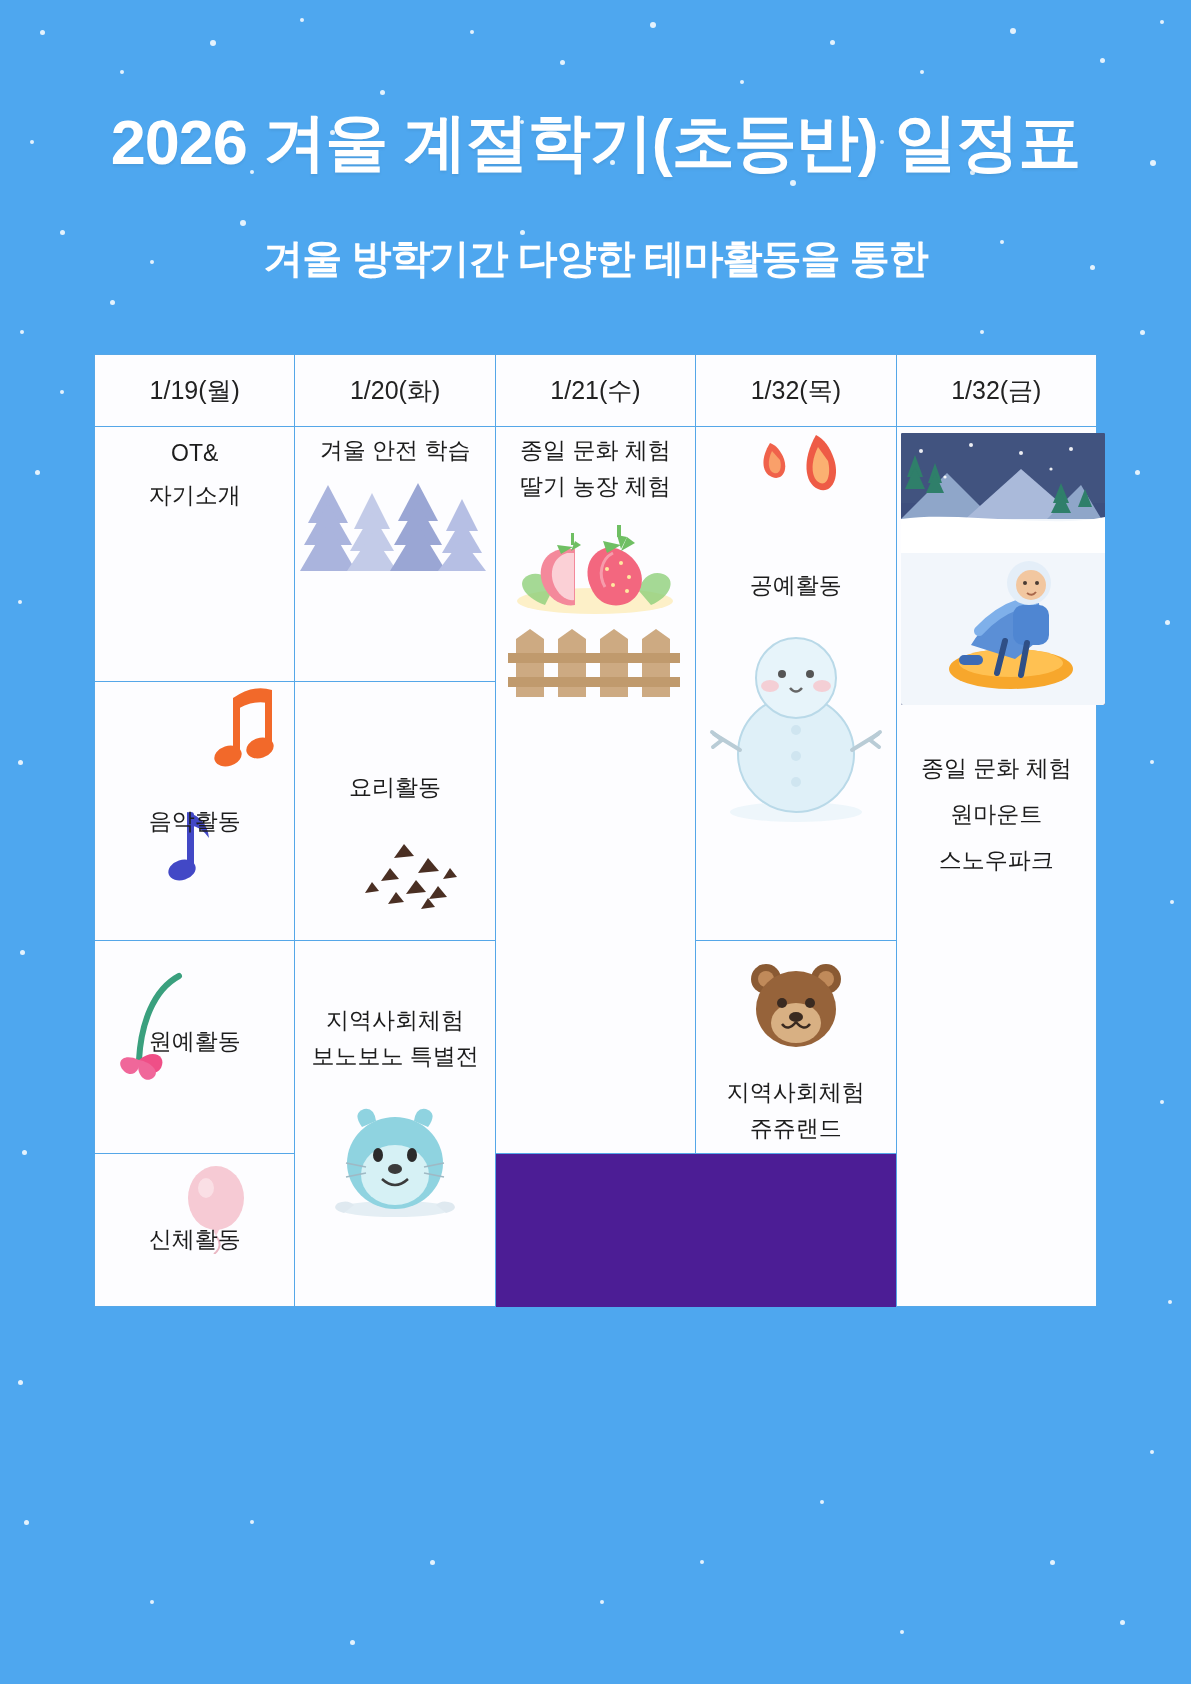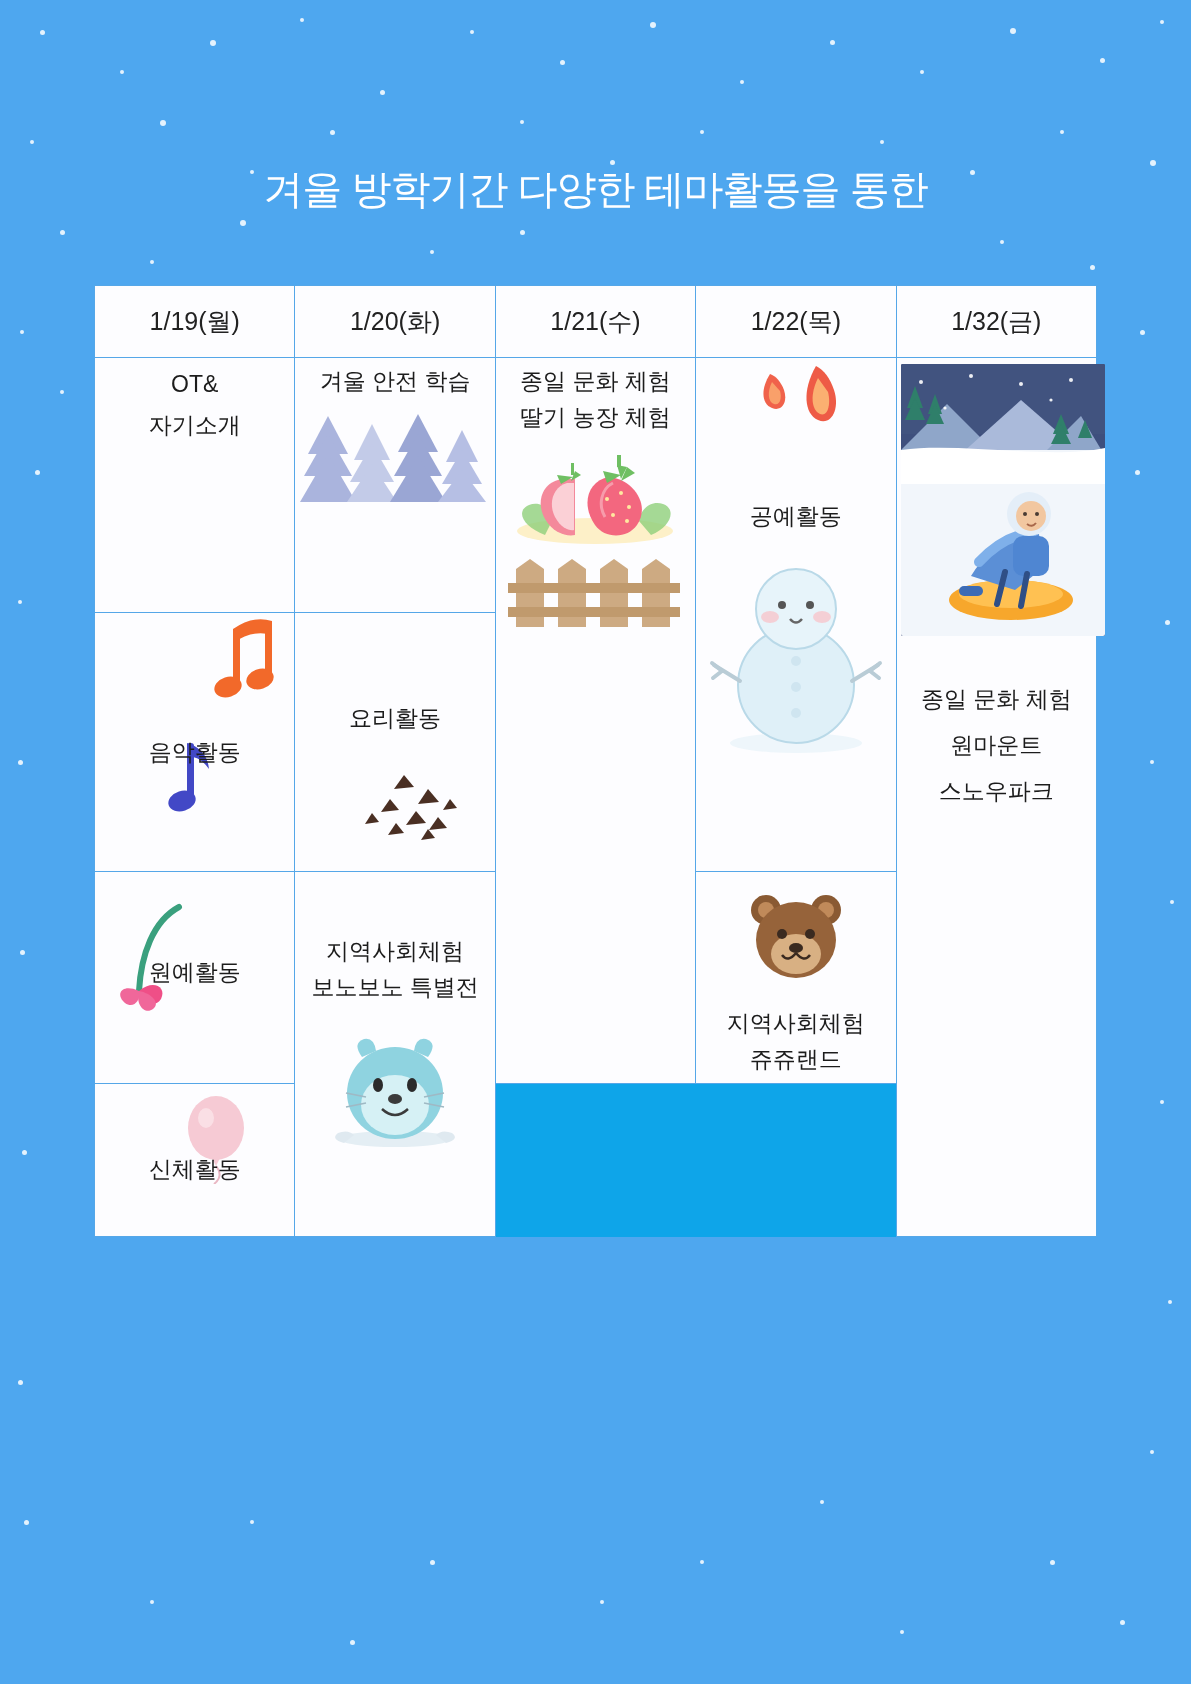--- a/index.html
+++ b/index.html
@@ -41,37 +41,37 @@
     font-size: 63px;
     font-weight: bold;
     letter-spacing: -1px;
     line-height: 1.1;
     margin: 0;
     text-shadow: 0 2px 3px rgba(0,0,0,.07);
   }
   .sub-title {
     color: #ffffff;
     font-size: 40px;
-    font-weight: normal;
+    font-weight: bold;
     line-height: 1.45;
     margin: 52px 0 0 0;
     letter-spacing: -1px;
   }
 
   
   .calendar-wrap {
     position: relative;
     z-index: 3;
     margin: 67px auto 0 auto;
     width: 1003px;
   }
   table.calendar {
     width: 1003px;
     border-collapse: collapse;
-    background: #0ea5e9;
+    background: #4c1d95;
     table-layout: fixed;
   }
   table.calendar td, table.calendar th {
     border: 1px solid #55a7e8;
     background: #fdfdff;
     text-align: center;
     vertical-align: middle;
     padding: 0;
   }
   thead th {
@@ -212,33 +212,34 @@
     <div class="snowflake" style="left:150px;top:1600px;width:4px;height:4px;"></div>
     <div class="snowflake" style="left:1050px;top:1560px;width:5px;height:5px;"></div>
     <div class="snowflake" style="left:700px;top:1560px;width:4px;height:4px;"></div>
     <div class="snowflake" style="left:430px;top:1560px;width:5px;height:5px;"></div>
     <div class="snowflake" style="left:250px;top:1520px;width:4px;height:4px;"></div>
     <div class="snowflake" style="left:820px;top:1500px;width:4px;height:4px;"></div>
     <div class="snowflake" style="left:1120px;top:1620px;width:5px;height:5px;"></div>
   </div>
 
 <div class="header">
+  <h1 class="main-title">2026 겨울 계절학기(초등반) 일정표</h1>
   <div class="sub-title">
     <div>겨울 방학기간 다양한 테마활동을 통한</div>
   </div>
 </div>
 
 <div class="calendar-wrap">
   <table class="calendar">
     <thead>
       <tr>
         <th>1/19(월)</th>
         <th>1/20(화)</th>
         <th>1/21(수)</th>
-        <th>1/22(목)</th>
+        <th>1/32(목)</th>
         <th>1/32(금)</th>
       </tr>
     </thead>
     <tbody>
 
       <tr>
 
         <td class="r1">
           <div class="cell ot-cell">
             <div class="cell-text">OT&amp;

